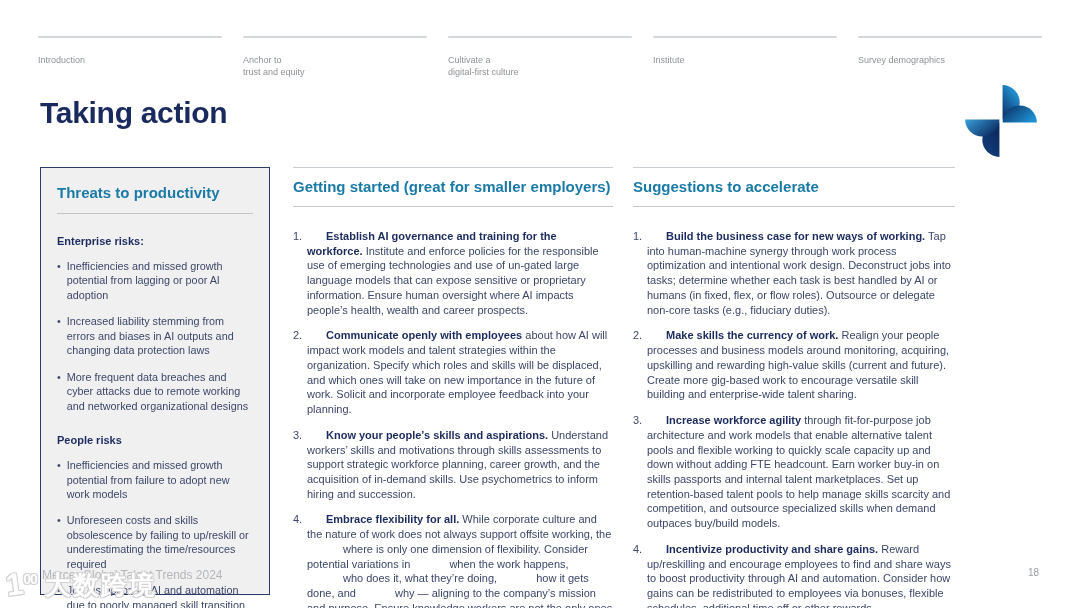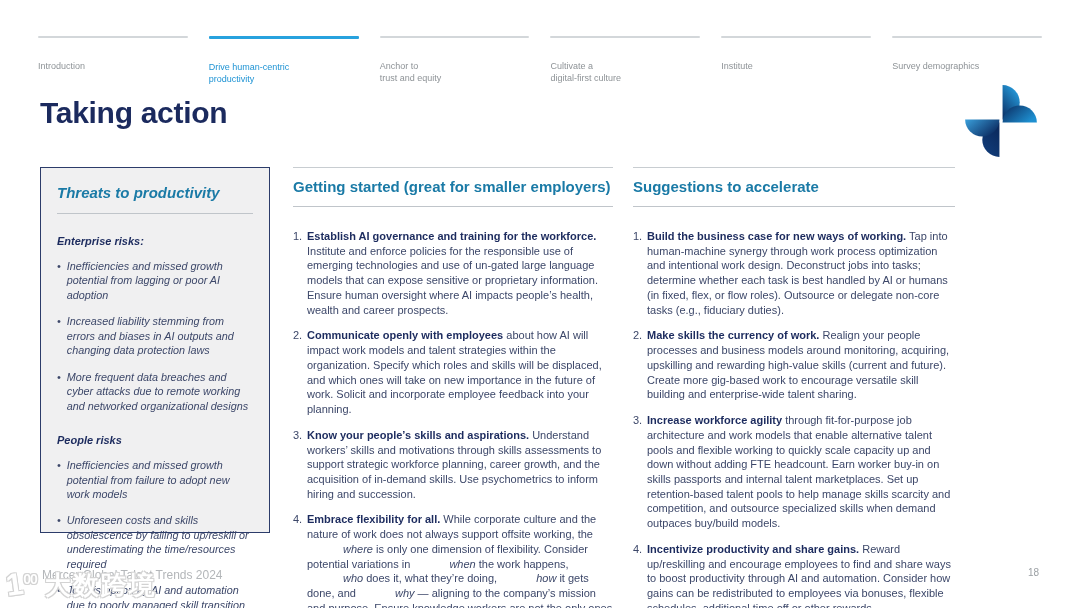--- a/index.html
+++ b/index.html
@@ -5,52 +5,51 @@
   html,body{margin:0;padding:0;background:#e8e8e8;}
   .slide{
     position:relative;width:1080px;height:608px;background:#ffffff;
     font-family:"Liberation Sans",sans-serif;overflow:hidden;margin:0 auto;
   }
   
   .tabs{position:absolute;left:38px;top:36px;width:1004px;display:flex;gap:21px;}
   .tab{flex:1 1 0;cursor:pointer;}
   .tab-bar{height:2px;background:#d3d7da;border-radius:1px;}
   .tab.active .tab-bar{height:3px;background:#28a2de;}
-  .tab-label{padding-top:23px;font-size:9px;line-height:1.3;color:#8e9397;white-space:pre-line;}
+  .tab-label{padding-top:17px;font-size:9px;line-height:1.3;color:#8e9397;white-space:pre-line;}
   .tab.active .tab-label{color:#2094d4;}
   
   .page-title{
     position:absolute;left:40px;top:96px;margin:0;
     font-size:30px;font-weight:800;color:#1b2a5e;letter-spacing:-0.3px;
   }
   .logo{position:absolute;left:962px;top:82px;width:78px;height:78px;}
   
   .threats{
-    position:absolute;left:40px;top:167px;width:230px;height:366px;
+    position:absolute;left:40px;top:167px;width:230px;height:428px;
     box-sizing:border-box;border:1.5px solid #2c3c6a;background:#f0f0f1;
     padding:14px 16px;
-    font-style:italic;
   }
   .threats h2{margin:2px 0 0 0;font-size:15px;font-weight:700;color:#1a7aa6;}
   .box-rule{height:1px;background:#c0c5ca;margin-top:12px;}
   .sec-heading{margin-top:21px;font-size:11px;font-weight:700;color:#1c2b5e;}
   .bullet{display:flex;gap:6px;margin-top:12px;font-size:10.8px;line-height:1.34;color:#3c4769;}
   .bullet .dot{flex:none;}
   .col{position:absolute;top:167px;}
   .col-mid{left:293px;width:320px;}
   .col-right{left:633px;width:322px;}
   .col-toprule{height:1px;background:#c8cdd1;}
   .col h2{margin:10px 0 0 0;font-size:15px;font-weight:700;color:#1a7aa6;}
   .col-rule{height:1px;background:#c0c5ca;margin-top:11px;}
   .numlist{margin-top:22px;}
   .li{display:flex;margin-bottom:11px;font-size:11px;line-height:1.34;color:#3c4769;}
   .li .num{flex:none;width:14px;}
   .li-body{flex:1;}
-  .seg-b{font-weight:700;color:#1c2b5e;}
-  .seg-i{font-style:italic;padding-left:36px;}
+  .seg-b{font-weight:700;color:#1c2b5e;margin-left:19px;}
+  .seg-i{padding-left:36px;}
   
   .footer-text{position:absolute;left:42px;top:568px;font-size:12px;color:#b3b6b9;}
   .page-number{position:absolute;left:1028px;top:567px;font-size:10px;color:#9ba0a4;}
   .watermark{
     position:absolute;left:6px;top:572px;display:flex;align-items:flex-end;gap:4px;
     color:#ffffff;
     text-shadow:0 0 1px #c9c9c9,1px 1px 0 #d4d4d4,-1px -1px 0 #d4d4d4,1px -1px 0 #d4d4d4,-1px 1px 0 #d4d4d4;
     user-select:none;
   }
   .wm-one{font-size:31px;font-weight:700;line-height:0.85;transform:rotate(-8deg);}
@@ -60,25 +59,20 @@
 </head>
 <body>
 
 <div class="slide">
 
   <nav class="tabs" id="nav">
       <div class="tab">
         <div class="tab-bar"></div>
         <div class="tab-label">Introduction</div>
       </div>
-      <div class="tab active">
-        <div class="tab-bar"></div>
-        <div class="tab-label">Drive human-centric
-productivity</div>
-      </div>
       <div class="tab">
         <div class="tab-bar"></div>
         <div class="tab-label">Anchor to
 trust and equity</div>
       </div>
       <div class="tab">
         <div class="tab-bar"></div>
         <div class="tab-label">Cultivate a
 digital-first culture</div>
       </div>

